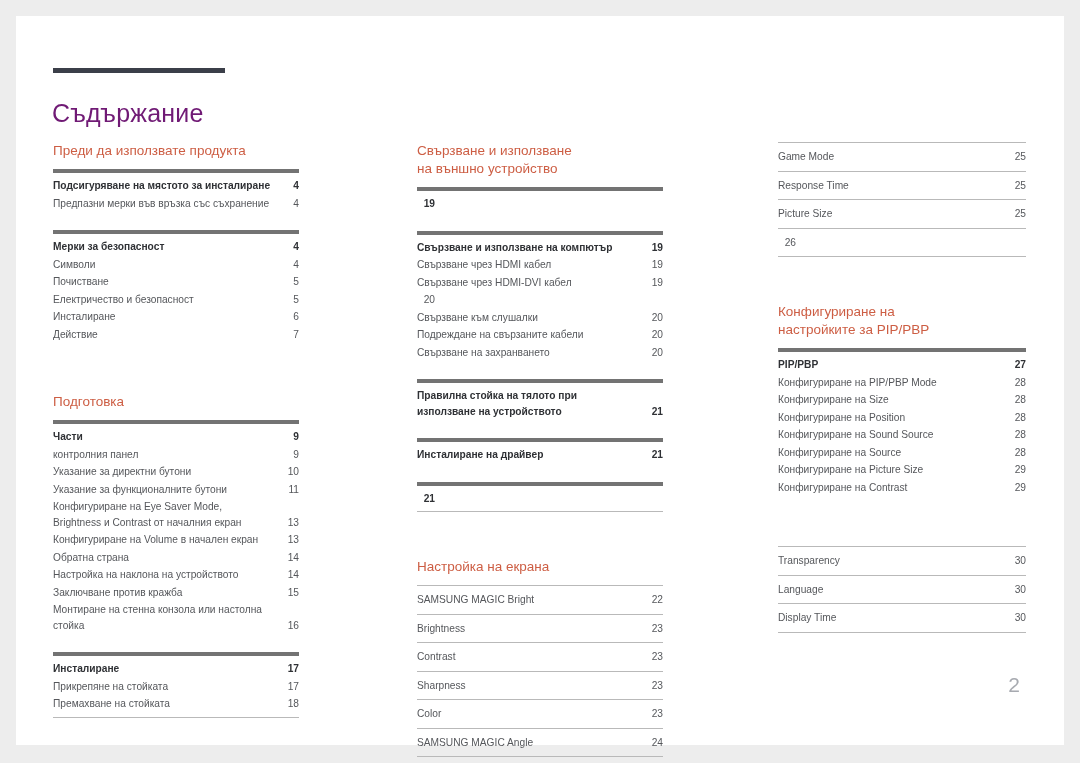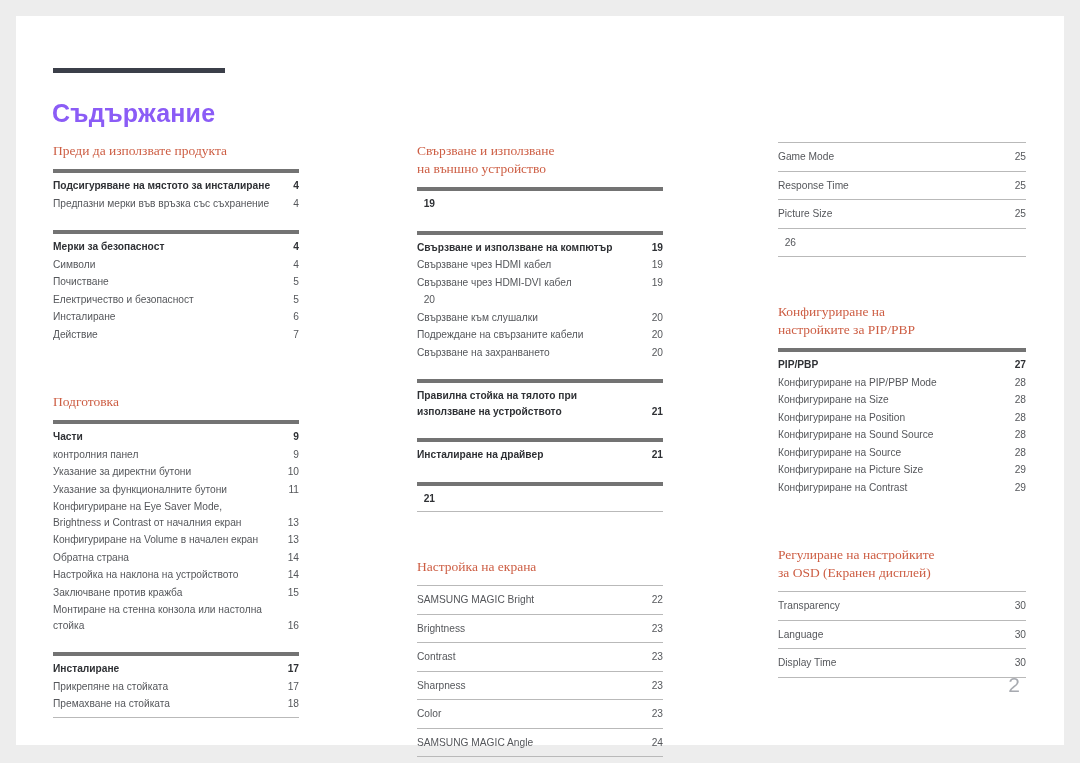--- a/index.html
+++ b/index.html
@@ -29,22 +29,22 @@
     top: 52px;
     width: 172px;
     height: 5px;
     background: #3b3f49;
   }
   .doc-title {
     position: absolute;
     left: 36px;
     top: 66px;
     font-size: 25px;
-    font-weight: bold;
-    color: #8b5cf6;
+    font-weight: normal;
+    color: #701a75;
     letter-spacing: 0.2px;
   }
 
   
   .columns {
     position: absolute;
     left: 0;
     top: 126px;
     width: 1048px;
   }
@@ -56,21 +56,20 @@
   .col-2 { left: 401px; width: 246px; }
   .col-3 { left: 762px; width: 248px; }
 
   
   .sec-head {
     color: #cd5e44;
     font-size: 13.5px;
     line-height: 18px;
     margin: 0 0 9px 0;
     font-weight: normal;
-    font-family: Liberation Serif, serif;
   }
   .sec-head .l2 { display: block; }
 
   .section { margin-bottom: 0; }
 
   
   .group {
     border-top: 4px solid #737373;
     padding-top: 4px;
     padding-bottom: 4px;
@@ -373,21 +372,20 @@
               <span class="pg">29</span>
             </div>
             <div class="row">
               <span class="txt">Конфигуриране на Contrast</span>
               <span class="pg">29</span>
             </div>
           </div>
         </div>
         <div class="gap-lg"></div>
         <div class="section">
-          <div class="sec-head">Регулиране на настройките<span class="l2">за OSD (Екранен дисплей)</span></div>
           <div class="group ruled-each">
             <div class="row">
               <span class="txt">Transparency</span>
               <span class="pg">30</span>
             </div>
             <div class="row">
               <span class="txt">Language</span>
               <span class="pg">30</span>
             </div>
             <div class="row">

